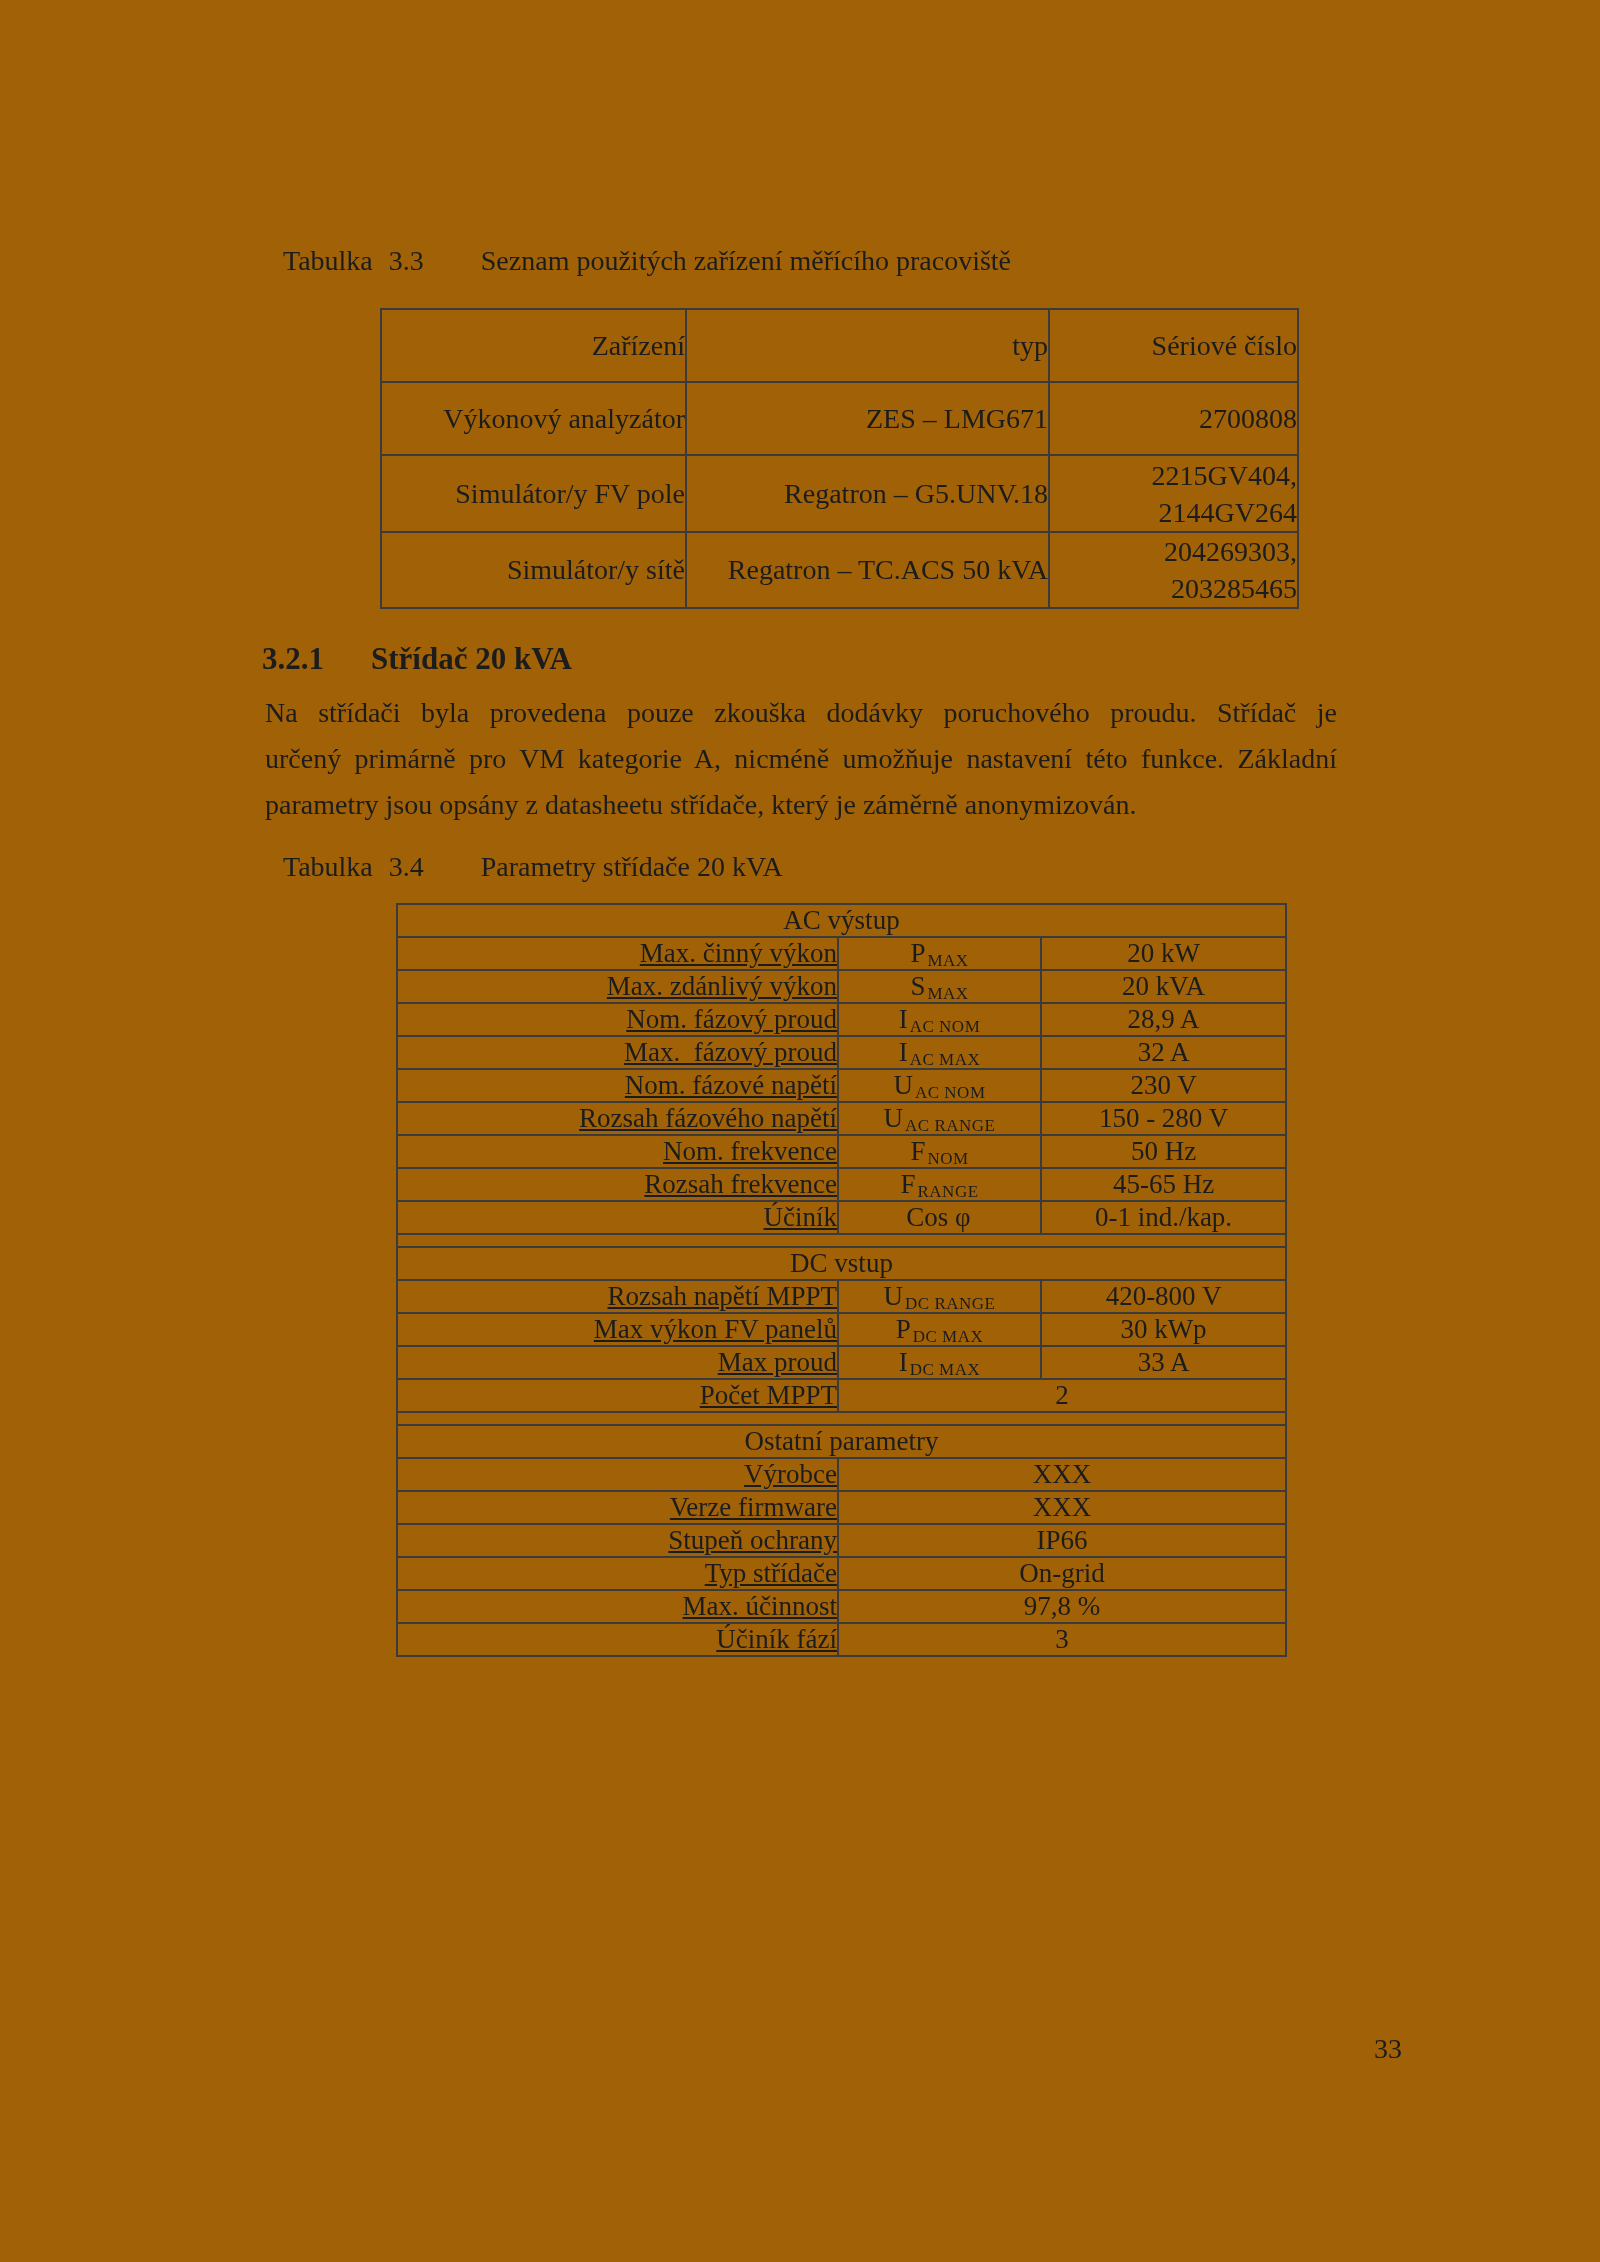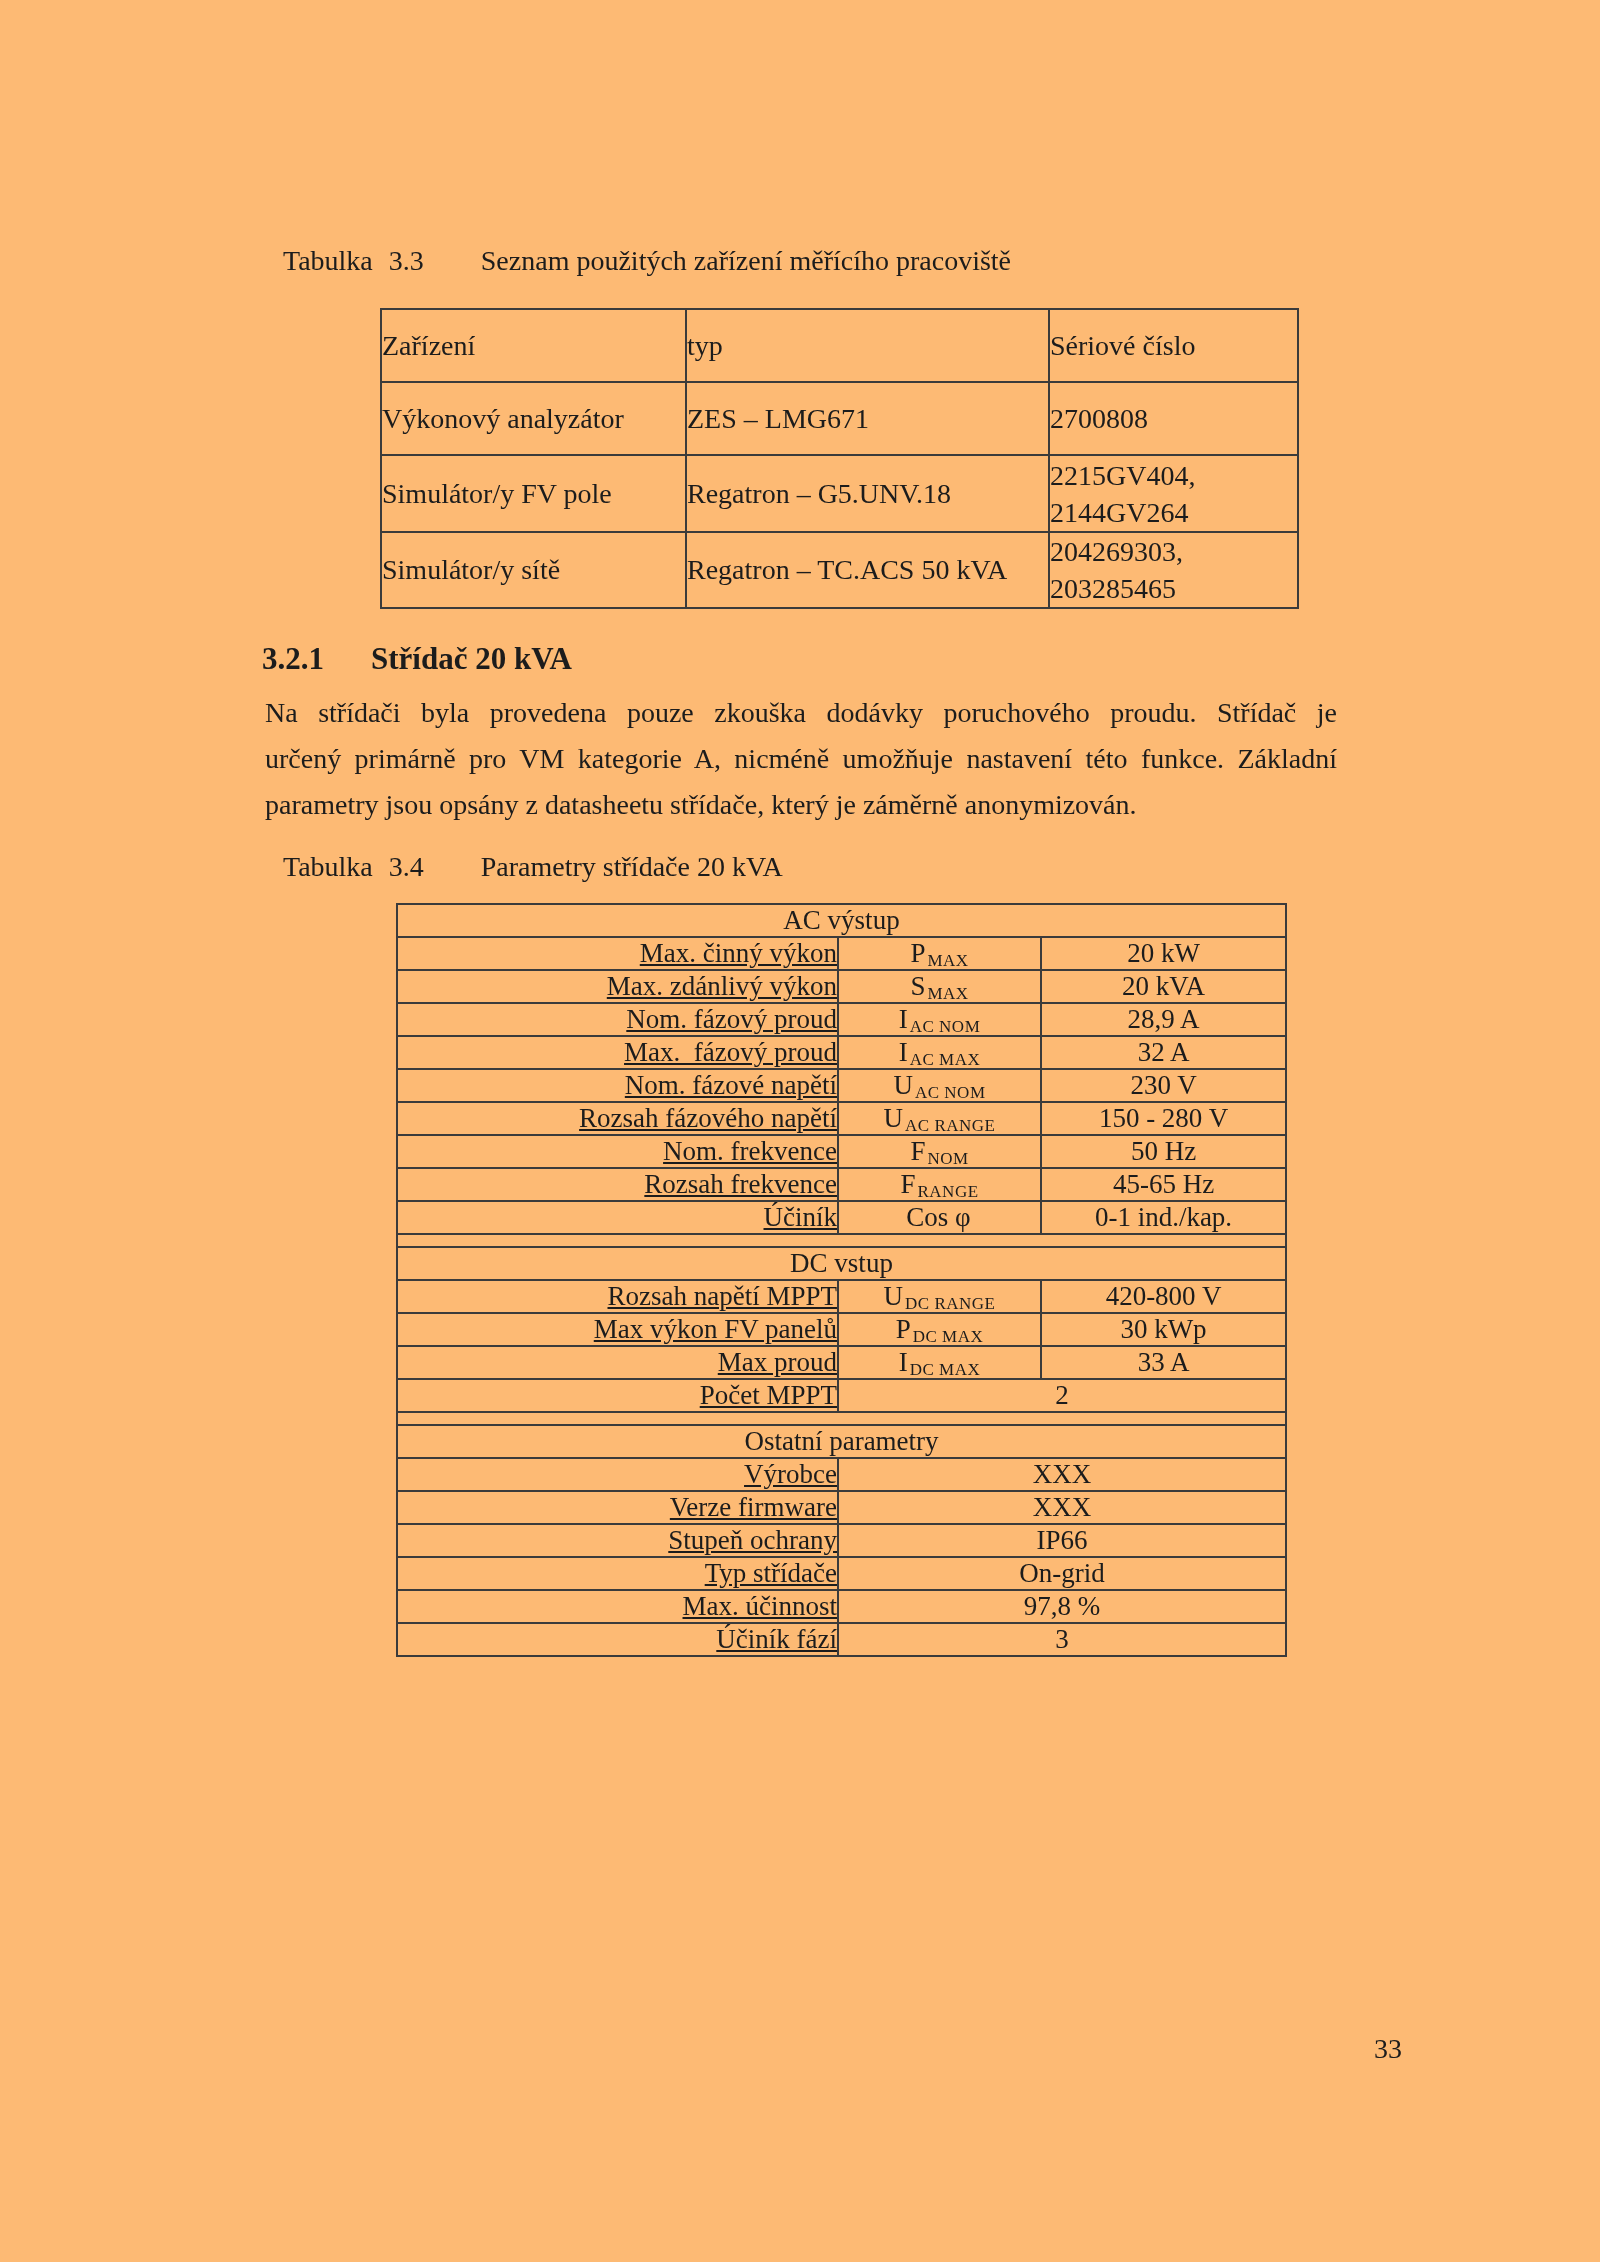--- a/index.html
+++ b/index.html
@@ -4,21 +4,21 @@
 <style>
   * { margin: 0; padding: 0; box-sizing: border-box; }
   html, body { background: #ffffff; }
   body {
     width: 1600px; height: 2262px;
     font-family: "Liberation Serif", "DejaVu Serif", serif;
     color: #1c1c1c;
     position: relative;
     overflow: hidden;
   }
-  .page { position: absolute; left: 0; top: 0; width: 1600px; height: 2262px; background: #fdba74; }
+  .page { position: absolute; left: 0; top: 0; width: 1600px; height: 2262px; background: #a16207; }
 
   
   .caption { position: absolute; font-size: 28px; white-space: nowrap; }
   .caption .cap-num   { display: inline-block; margin-left: 16px; }
   .caption .cap-title { display: inline-block; margin-left: 57px; }
   .caption-33 { left: 283px; top: 245px; }
   .caption-34 { left: 283px; top: 851px; }
 
   
   .heading { position: absolute; left: 262px; top: 641px; font-size: 31px; font-weight: bold; white-space: nowrap; }
@@ -28,21 +28,21 @@
   .para { position: absolute; left: 265px; top: 690px; width: 1072px; font-size: 28px; }
   .para .pline { height: 46px; line-height: 46px; text-align: justify; text-align-last: justify; white-space: normal; }
   .para .pline.last { text-align-last: left; }
 
   
   table { border-collapse: collapse; table-layout: fixed; position: absolute; }
   td, th { border: 2px solid #3b3b3b; vertical-align: middle; font-weight: normal; }
 
   
   .t33 { left: 380px; top: 308px; width: 917px; }
-  .t33 td, .t33 th { text-align: left; font-size: 28px; }
+  .t33 td, .t33 th { text-align: right; font-size: 28px; }
   .t33 .r-head { height: 73px; }
   .t33 .r1 { height: 73px; }
   .t33 .r2 { height: 77px; padding-left: 11px; }
   .t33 .r3 { height: 72px; }
   .t33 .serial-2line { line-height: 37px; }
 
   
   .t34 { left: 396px; top: 903px; width: 889px; }
   .t34 td { font-size: 27px; height: 29px; text-align: center; }
   .t34 td.lbl { text-align: right; padding-left: 2px; white-space: pre-wrap; text-decoration: underline; }

